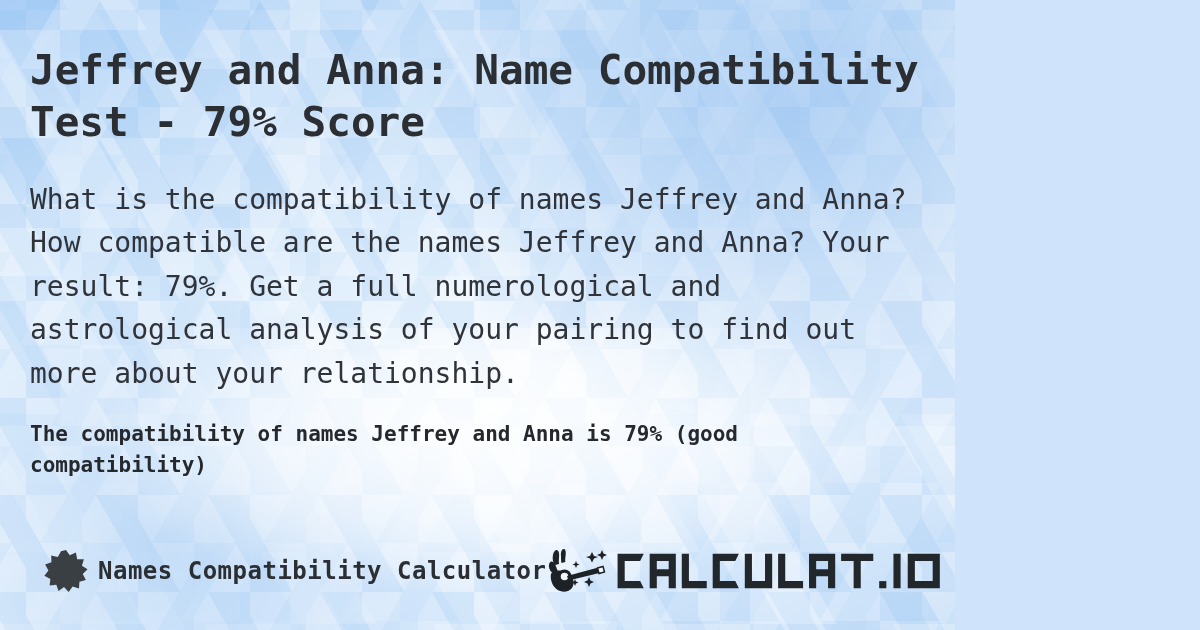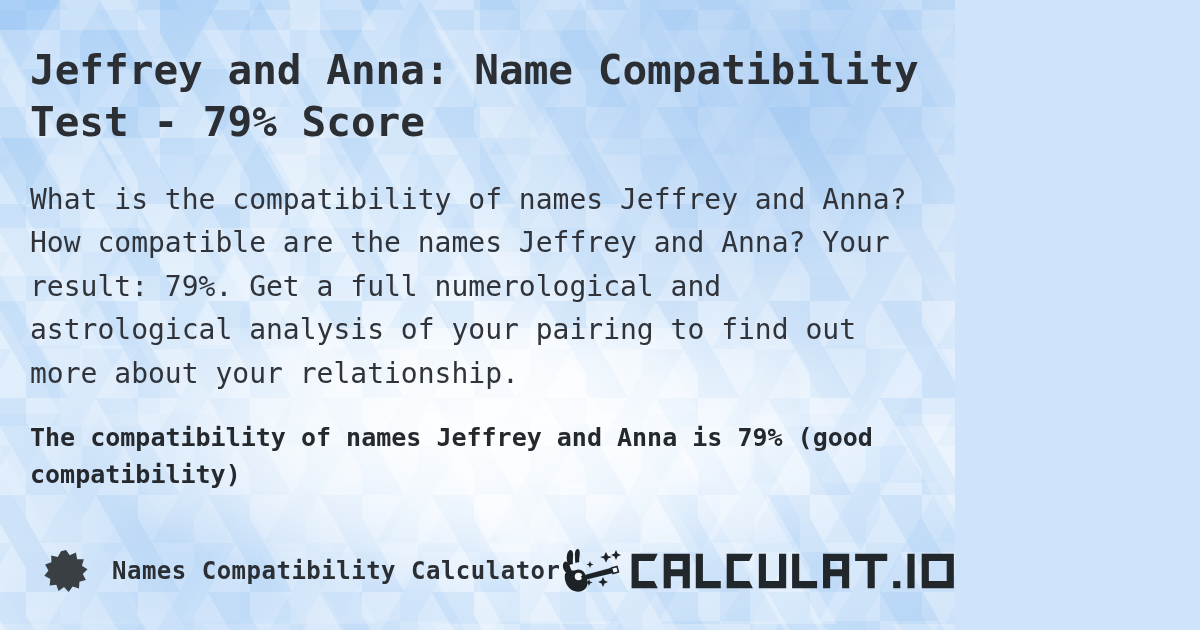--- a/index.html
+++ b/index.html
@@ -107,39 +107,39 @@
     font-size: 28px;
     line-height: 1.55;
     color: #30343a;
     margin: 29px 0 0 0;
     max-width: 1140px;
   }
 
   #result {
     font-family: "DejaVu Sans Mono", monospace;
     font-weight: bold;
-    font-size: 25px;
+    font-size: 21px;
     line-height: 1.5;
     color: #25292e;
     margin: 24px 0 0 0;
     max-width: 1140px;
   }
 
   #footer {
     margin-top: auto;
     display: flex;
     align-items: center;
     justify-content: space-between;
     padding: 0 20px 36px 14px;
   }
 
   #brand-left {
     display: flex;
     align-items: center;
-    gap: 24px;
+    gap: 10px;
   }
 
   #brand-left .burst {
     width: 44px;
     height: 44px;
     display: block;
     flex: 0 0 auto;
   }
 
   #brand-name {

